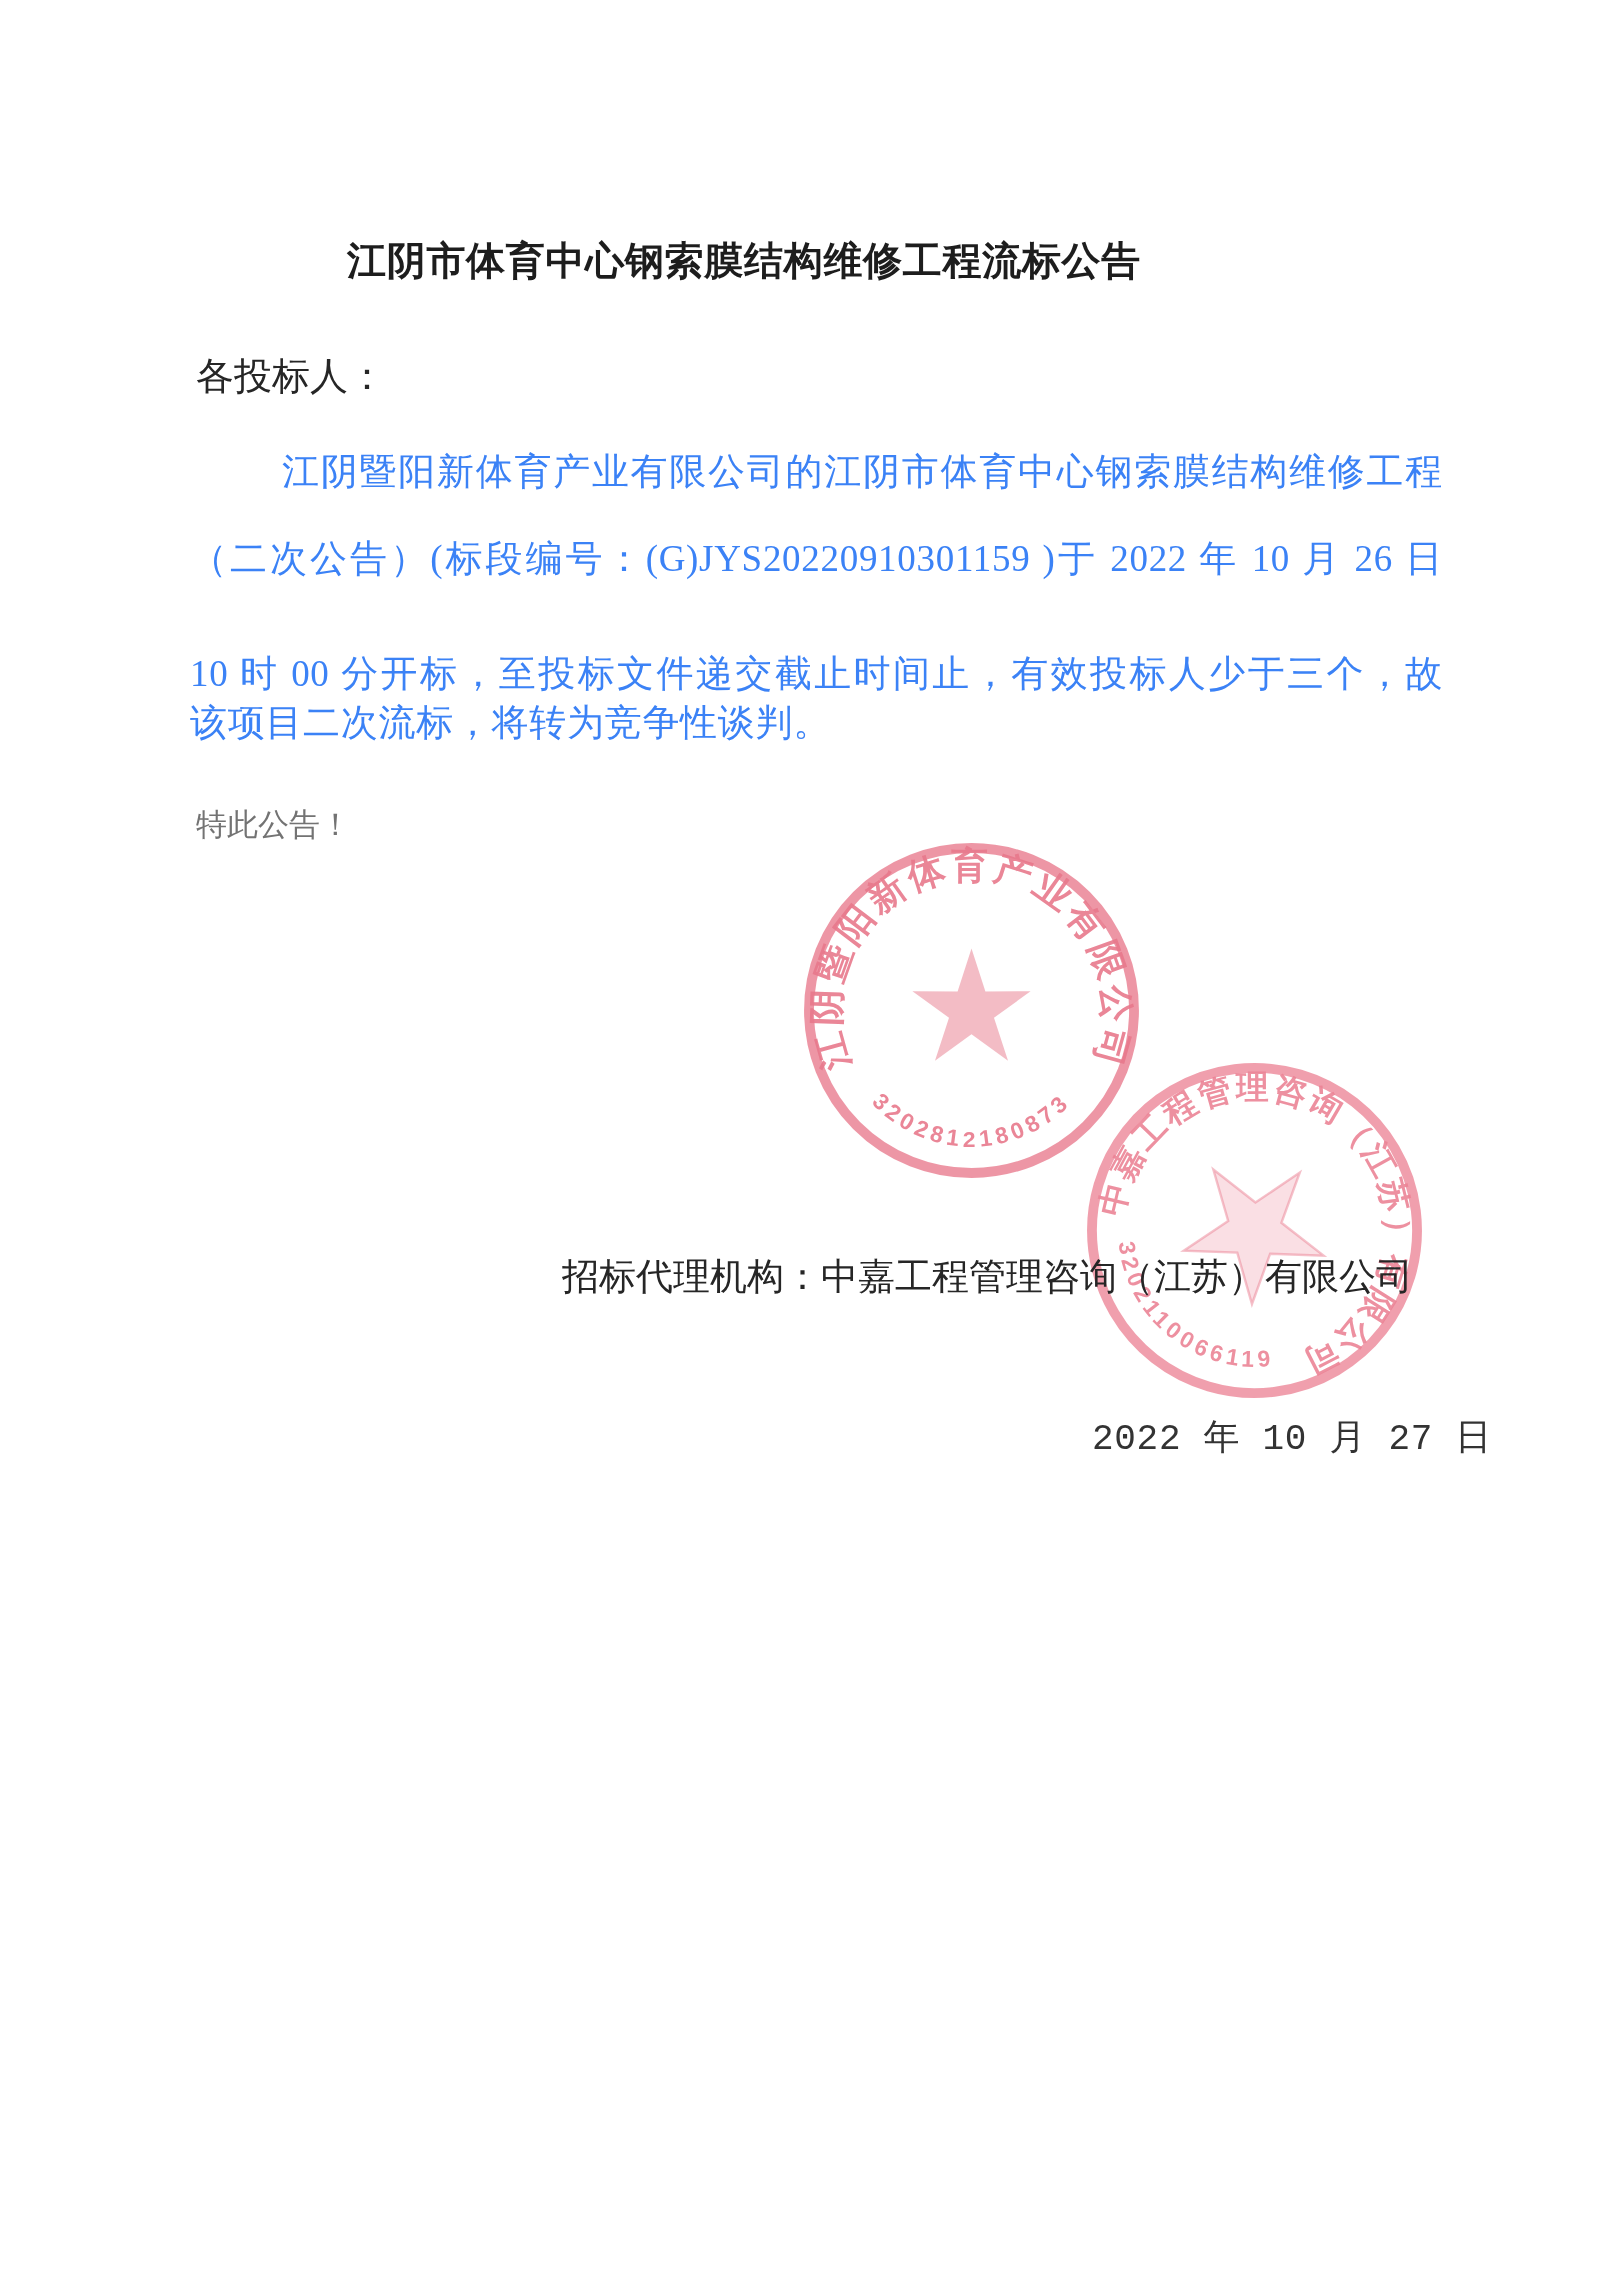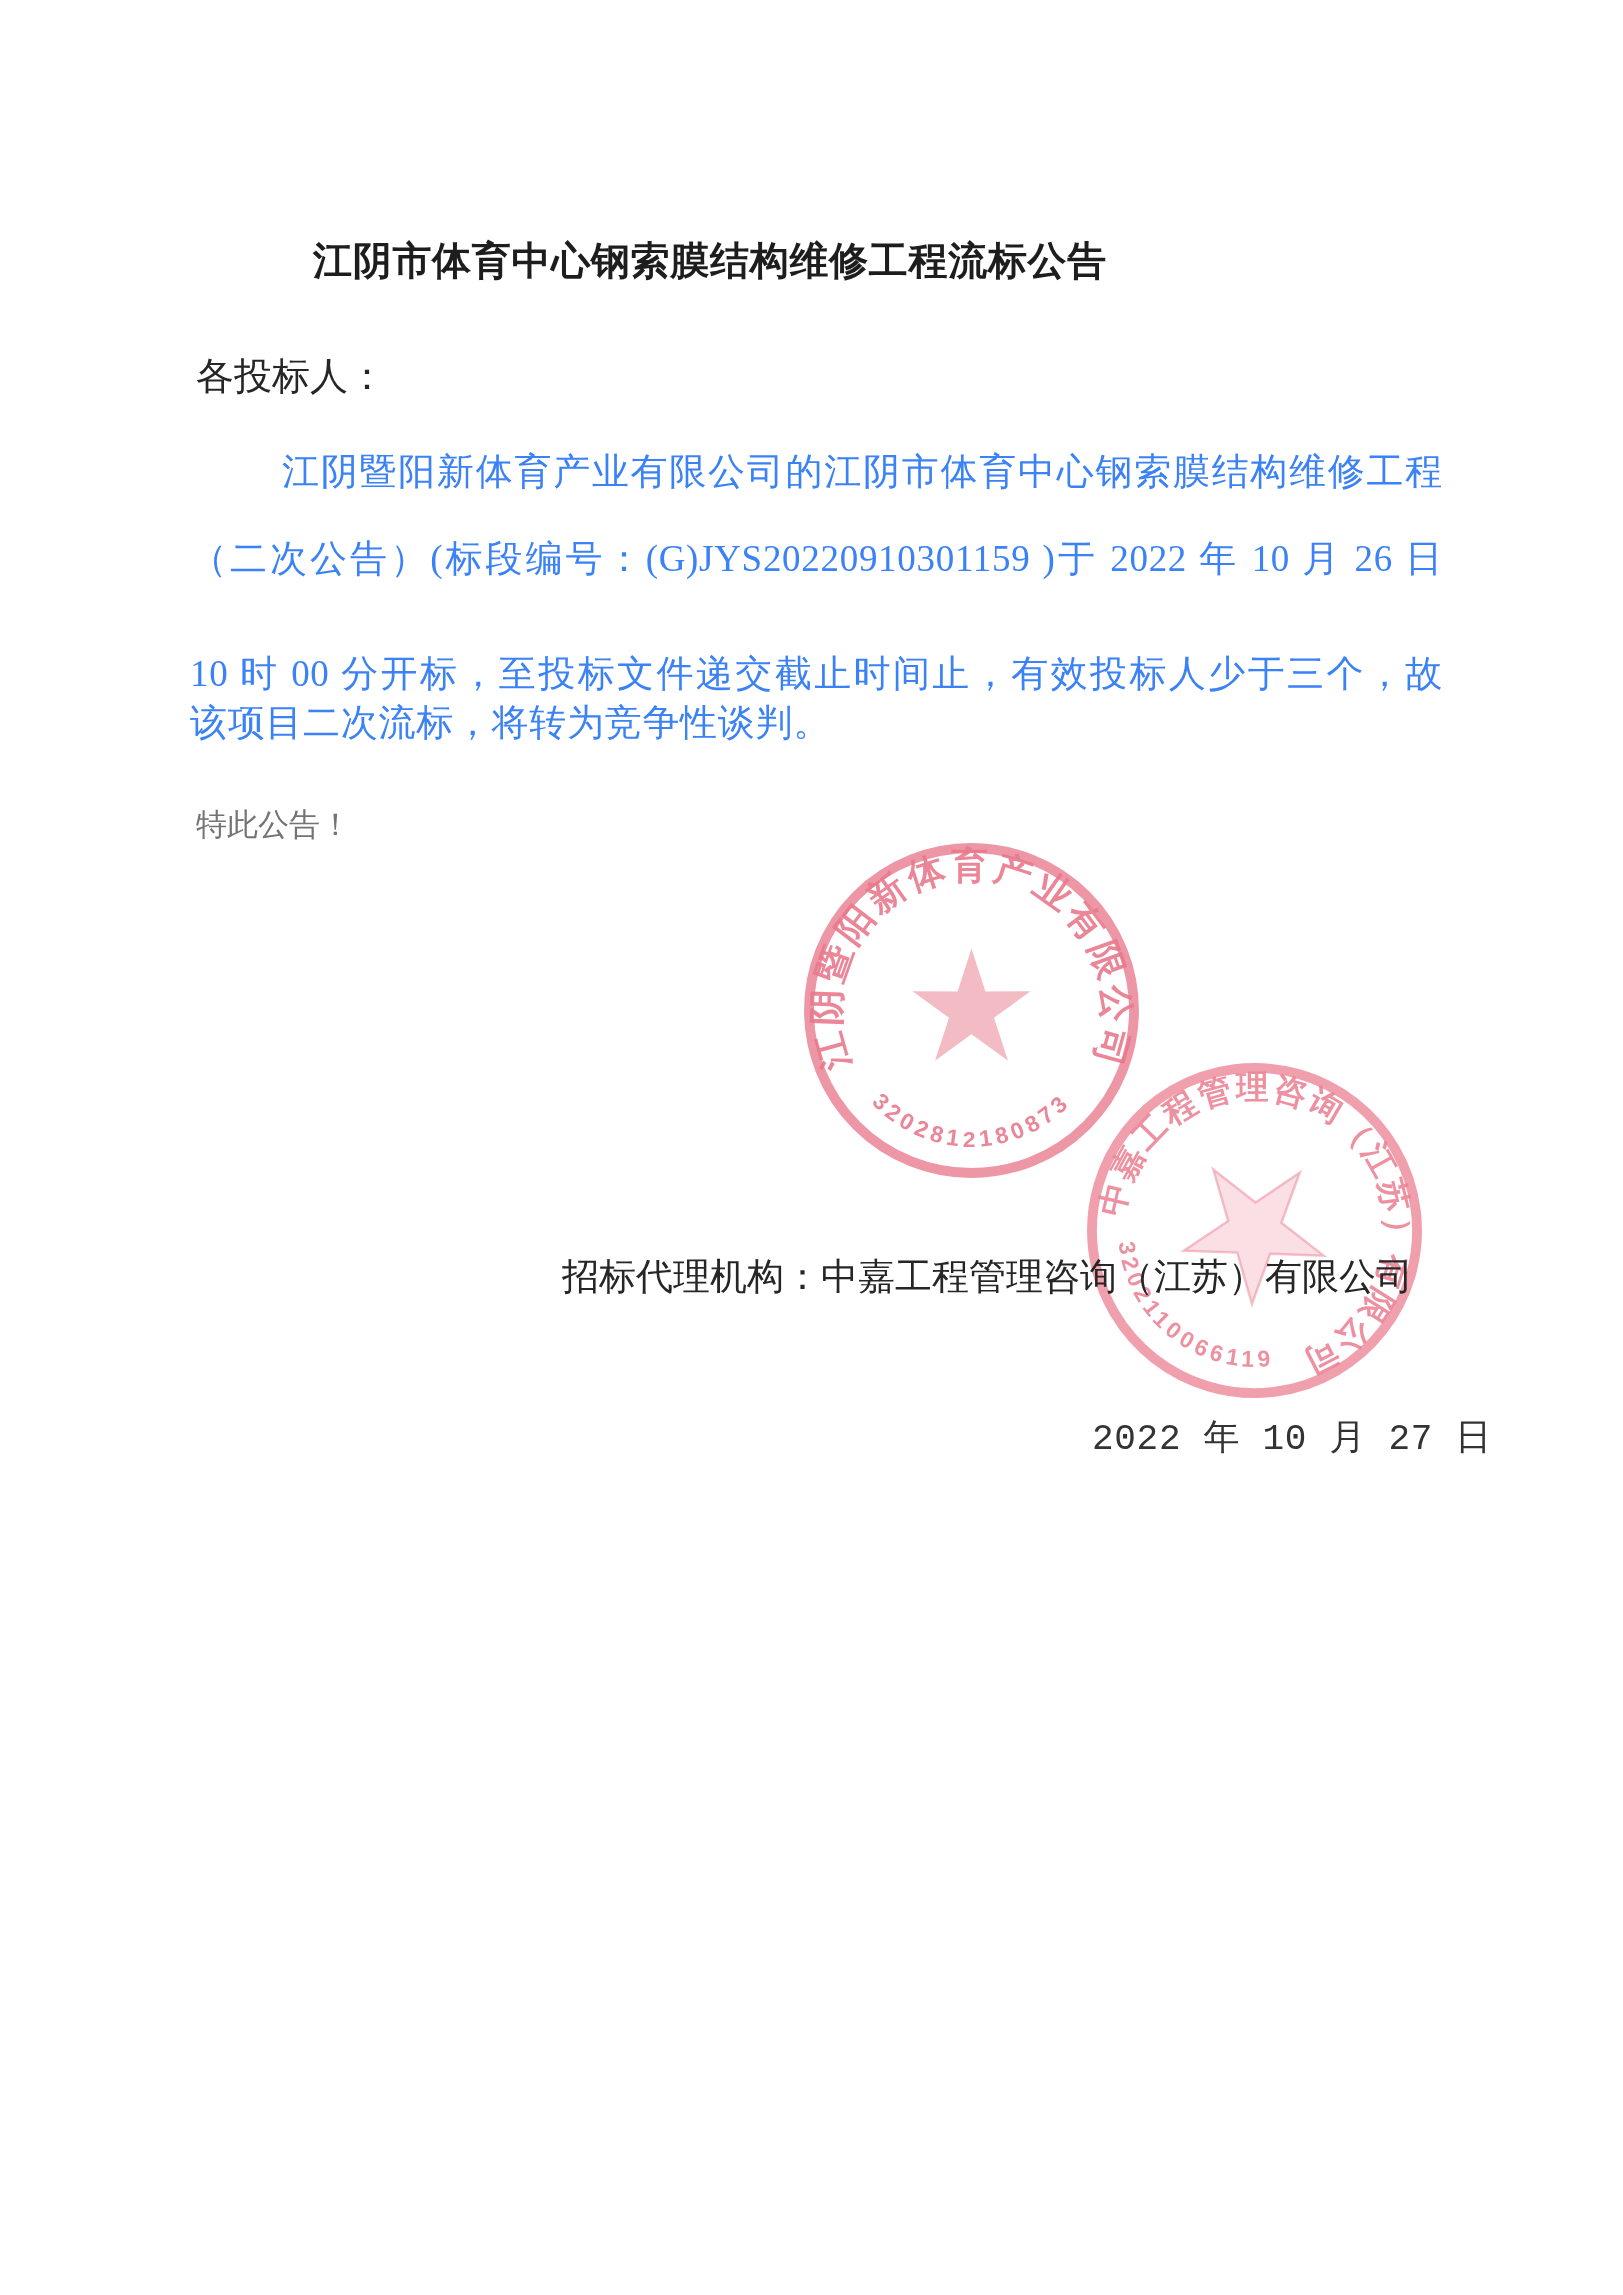--- a/index.html
+++ b/index.html
@@ -4,21 +4,21 @@
 <style>
   html,body{margin:0;padding:0}
   body{
     width:1623px;height:2295px;background:#ffffff;position:relative;
     font-family:"Liberation Serif","DejaVu Serif",serif;color:#222;
   }
   .page{position:absolute;left:0;top:0;width:1623px;height:2295px;background:#fff;overflow:hidden}
 
   .title{
     position:absolute;top:234px;left:0;width:1420px;text-align:center;
-    font-size:39px;font-weight:700;letter-spacing:0.7px;color:#1d1d1d;
+    font-size:39px;font-weight:700;letter-spacing:0.7px;color:#1d1d1d;padding-left:34px;
   }
   .salutation{position:absolute;top:351px;left:196px;font-size:38px;color:#262626}
   .bline{position:absolute;left:190px;width:1253px;font-size:37px;letter-spacing:0.7px;color:#3b82f6;line-height:1.3}
   .just{text-align:justify;text-align-last:justify}
   .l1{top:448px;text-indent:92px}
   .l2{top:535px}
   .l3{top:650px}
   .l4{top:699px}
   .closing{position:absolute;top:804px;left:196px;font-size:31px;color:#737373}
 

